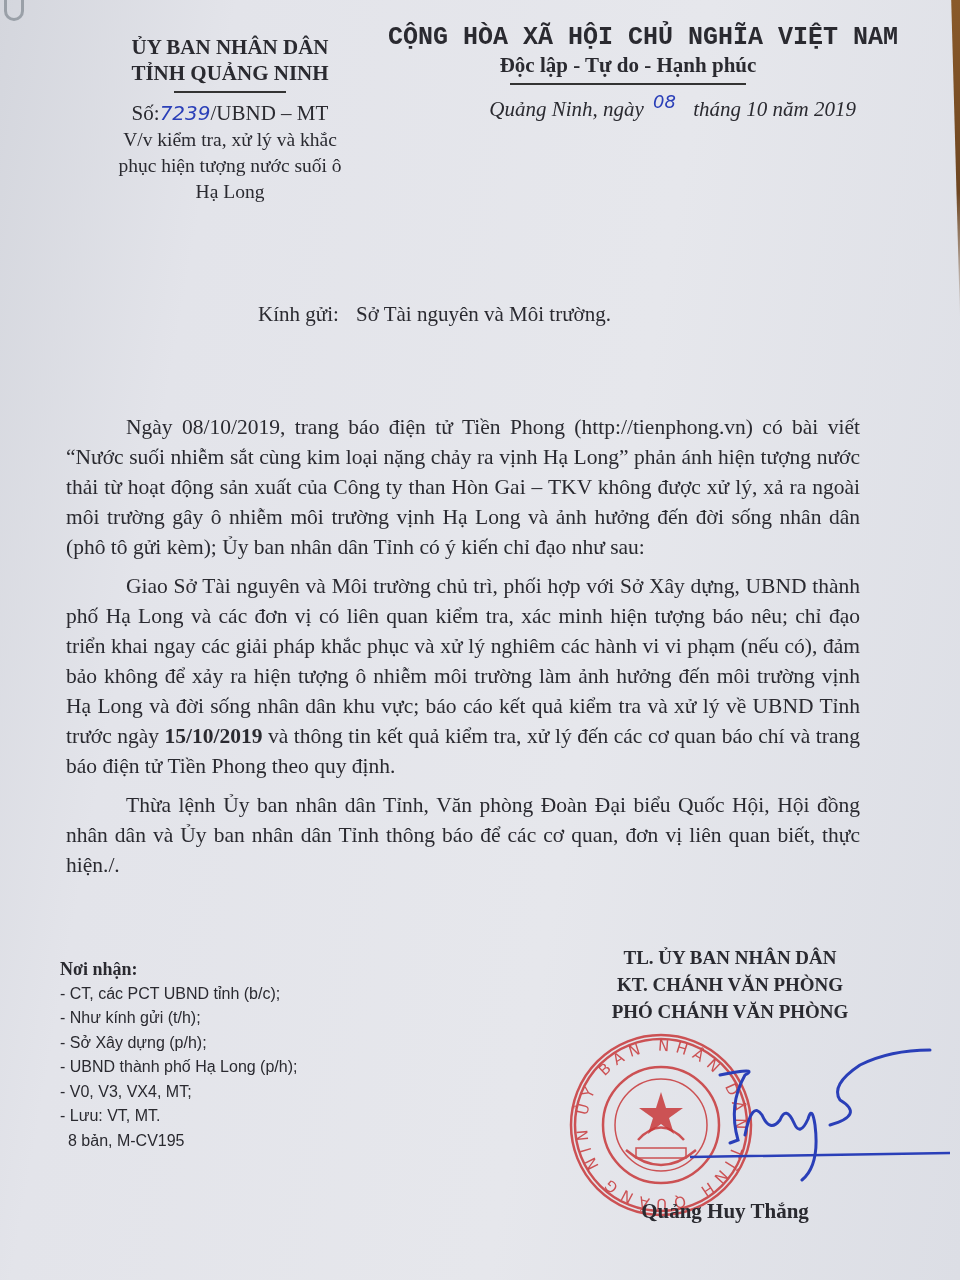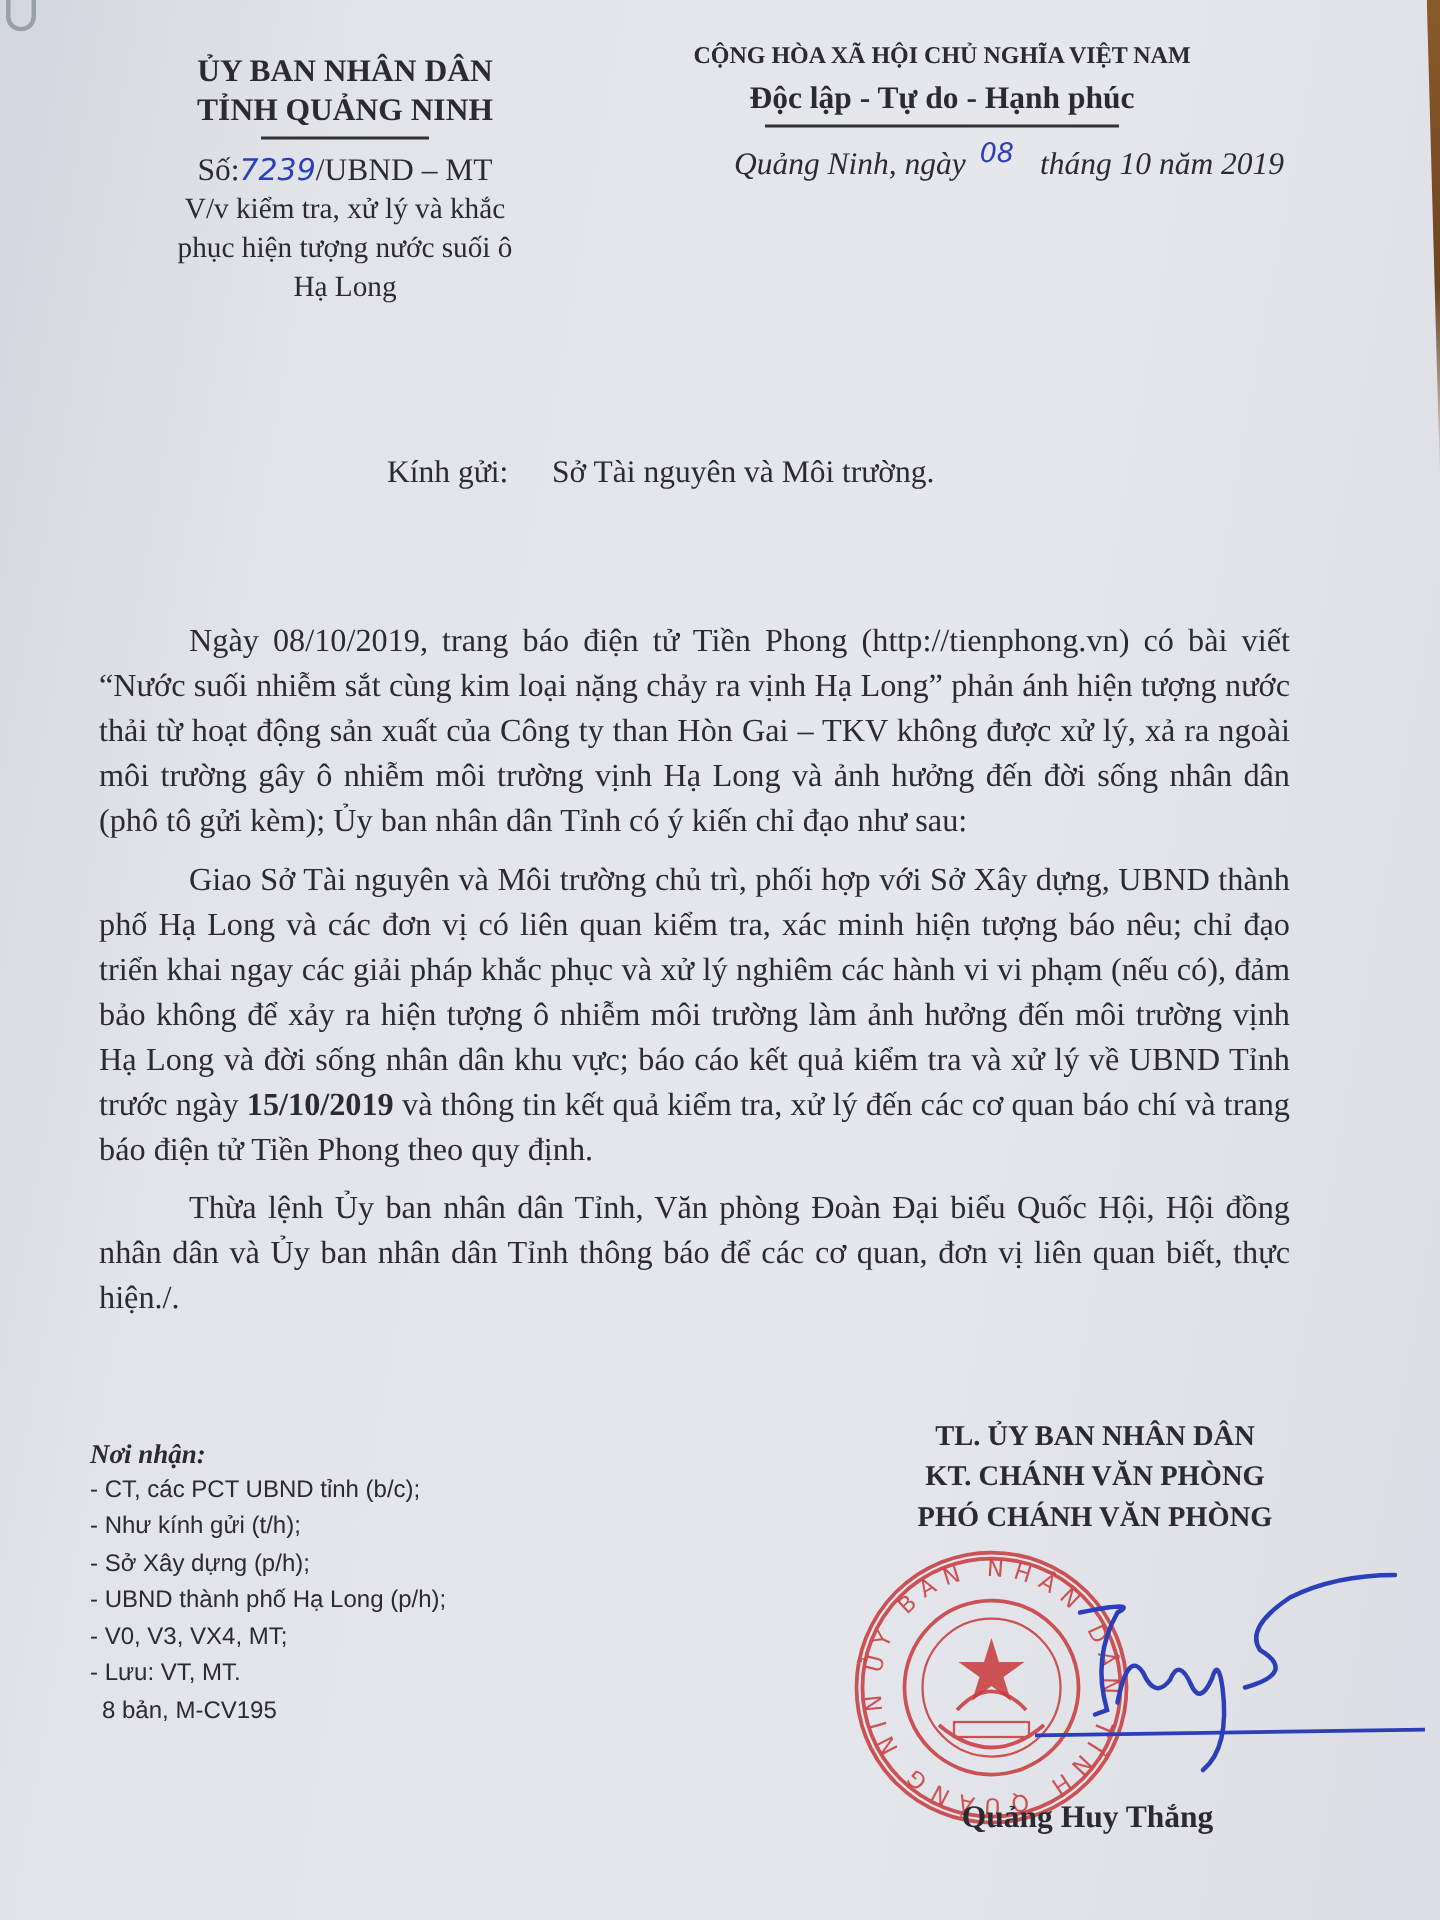--- a/index.html
+++ b/index.html
@@ -21,35 +21,35 @@
   .hdr-left {
     position: absolute; left: 60px; top: 34px; width: 340px; text-align: center;
   }
   .hdr-left .org { font-weight: bold; font-size: 21px; line-height: 26px; }
   .hdr-rule { width: 112px; height: 1.5px; background: #333; margin: 5px auto 8px; }
   .hdr-left .num { font-size: 21px; line-height: 24px; }
   .hand { color: #2a3fb8; font-style: italic; font-family: "DejaVu Sans", sans-serif; font-size: 20px; }
   .hdr-left .subject { font-size: 19.5px; line-height: 26px; margin-top: 2px; }
 
   .hdr-right { position: absolute; left: 388px; top: 24px; width: 480px; text-align: center; }
-  .hdr-right .nation { font-weight: bold; font-size: 16px; line-height: 28px; white-space: nowrap; }
+  .hdr-right .nation { font-weight: bold; font-size: 25px; line-height: 28px; white-space: nowrap; font-family: Liberation Mono, monospace; }
   .hdr-right .motto { font-weight: bold; font-size: 21px; line-height: 26px; }
   .hdr-right .rule2 { width: 236px; height: 1.5px; background: #333; margin: 5px auto 12px; }
   .hdr-right .place { font-style: italic; font-size: 21px; text-align: right; padding-right: 12px; }
   .hdr-right .place .hand { font-size: 18px; position: relative; top: -8px; margin: 0 12px 0 4px; }
 
   .recipient { position: absolute; left: 258px; top: 302px; font-size: 21px; }
-  .recipient .lbl { margin-right: 24px; text-align: right; }
+  .recipient .lbl { margin-right: 12px; text-align: right; }
 
   .body { position: absolute; left: 62px; top: 412px; width: 798px; font-size: 21.5px; line-height: 30px; text-align: justify; }
   .body p { margin: 0 0 9px 4px; text-indent: 60px; }
   .body b { font-weight: bold; }
 
   .recv { position: absolute; left: 60px; top: 957px; font-size: 16px; line-height: 24.5px; font-family: "Liberation Sans", sans-serif; }
-  .recv .title { font-weight: bold; font-style: italic; font-family: "Liberation Serif", serif; font-size: 18px; }
+  .recv .title { font-weight: bold; font-family: "Liberation Serif", serif; font-size: 18px; }
   .recv .copies { padding-left: 8px; }
 
   .sign { position: absolute; left: 560px; top: 944px; width: 340px; text-align: center; }
   .sign .role { font-weight: bold; font-size: 19px; line-height: 27px; }
   .sign .name { font-weight: bold; font-size: 21px; position: absolute; top: 255px; left: 0; width: 330px; text-align: center; }
   .stamp { position: absolute; left: 566px; top: 1030px; width: 190px; height: 190px; }
   .signature { position: absolute; left: 690px; top: 1045px; width: 260px; height: 150px; }
 </style>
 </head>
 <body>

